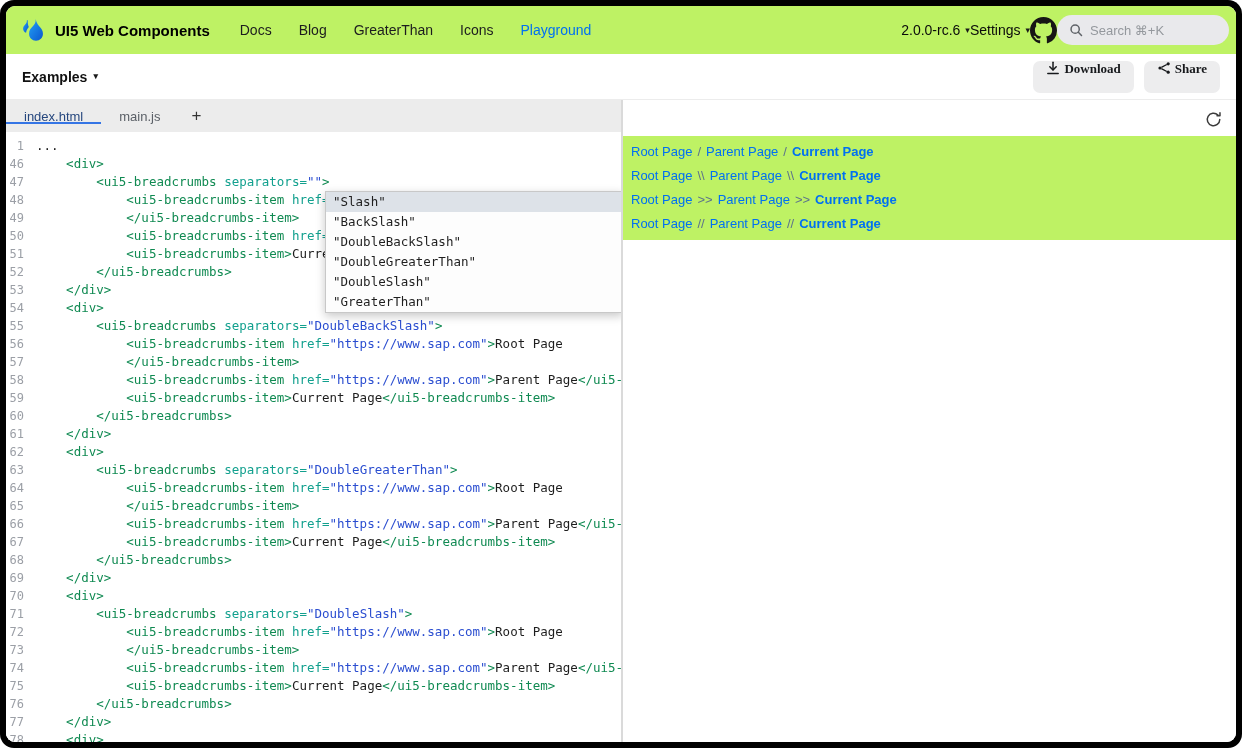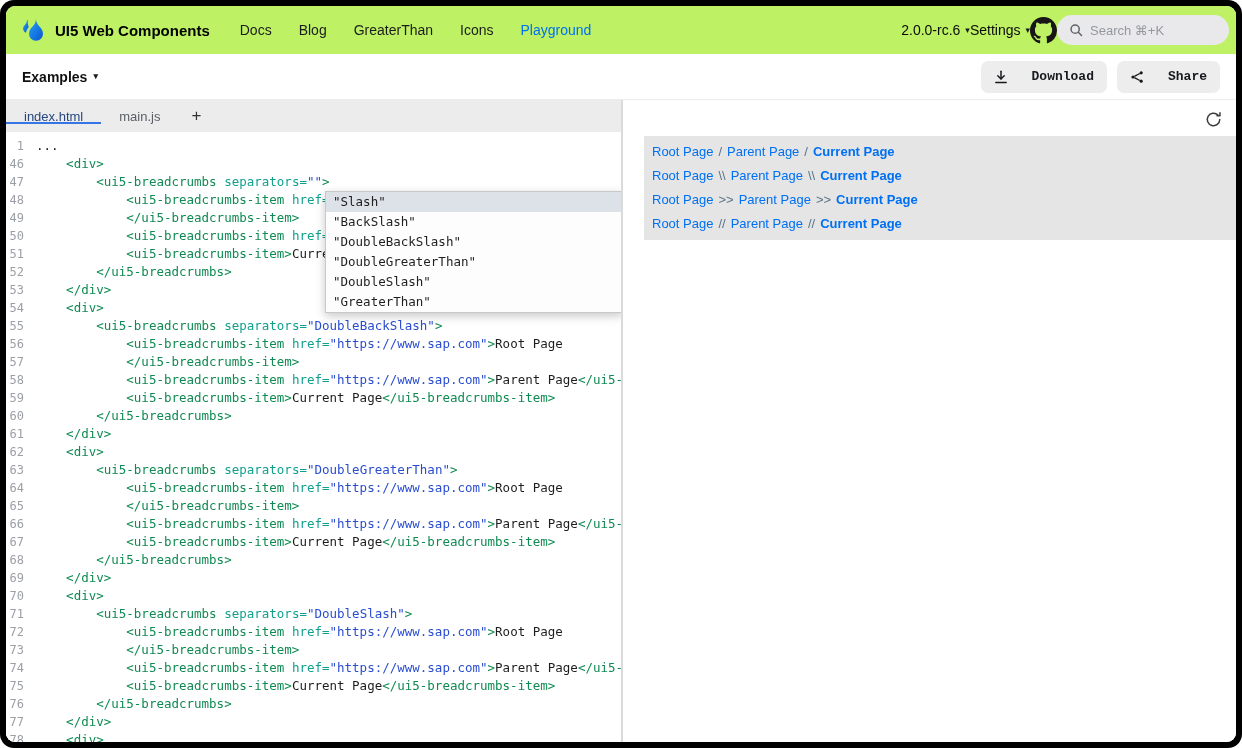--- a/index.html
+++ b/index.html
@@ -20,21 +20,21 @@
   .caret { font-size:9px; color:#1a1a1a; line-height:1; }
   .gh-link { display:flex; align-items:center; cursor:pointer; }
   .search-pill { display:flex; align-items:center; gap:7px; width:172px; height:30px; border-radius:16px; background:#e9e9ec; padding:0 12px; }
   .search-input { flex:1; min-width:0; border:none; outline:none; background:transparent; font-size:13px; font-family:inherit; color:#333; }
   .search-input::placeholder { color:#94989d; }
 
   
   .toolbar { height:46px; display:flex; align-items:center; padding:0 16px; border-bottom:1px solid #ececec; flex:none; background:#fff; }
   .examples { display:flex; align-items:center; gap:6px; font-size:14px; font-weight:600; color:#111; cursor:pointer; }
   .toolbar-right { margin-left:auto; display:flex; gap:10px; }
-  .tool-btn { display:flex; align-items:center; gap:24px; background:#ededee; border:none; border-radius:7px; padding:0 13px; height:32px; font-family:Liberation Mono, monospace; font-size:13px; font-weight:700; color:#17191c; cursor:pointer; }
+  .tool-btn { display:flex; gap:4px; background:#ededee; border:none; border-radius:7px; padding:0 13px; height:32px; font-family:Liberation Serif, serif; font-size:13px; font-weight:700; color:#17191c; cursor:pointer; }
 
   
   .main { flex:1; display:flex; min-height:0; }
   .editor-pane { width:617px; flex:none; display:flex; flex-direction:column; border-right:2px solid #dadada; min-height:0; background:#fff; }
   .tabbar { height:32px; background:#ececec; display:flex; flex:none; align-items:center; }
   .tab { display:flex; align-items:center; padding:0 18px; font-size:13px; color:#5b6067; cursor:pointer; }
   .tab.active { color:#26477e; box-shadow: inset 0 -2px 0 #3575e5; }
   .tab.plus { font-size:17px; color:#333; padding:0 13px; }
 
   
@@ -48,21 +48,21 @@
   .tk-str { color:#2a4dd0; }
 
   
   .suggest { position:absolute; left:319px; top:59px; width:298px; background:#fdfdfd; border:1px solid #c8c8c8; box-shadow:0 3px 9px rgba(0,0,0,.22); z-index:5; }
   .suggest-item { height:20px; line-height:20px; padding:0 7px; font-family:"DejaVu Sans Mono",monospace; font-size:12.5px; color:#1f1f1f; cursor:pointer; white-space:pre; }
   .suggest-item.selected { background:#dde2e8; }
 
   
   .preview-pane { flex:1; position:relative; background:#fff; min-width:0; }
   .refresh-btn { position:absolute; top:9px; right:12px; background:none; border:none; cursor:pointer; padding:2px; }
-  .preview-content { margin-top:36px; background:#e5e5e5; padding:4px 0;margin-left:21px; }
+  .preview-content { margin-top:36px; background:#bef264; padding:4px 0; }
   .bc-row { height:24px; line-height:24px; padding-left:8px; font-size:13px; white-space:nowrap; }
   .bc-link { color:#0070f2; text-decoration:none; cursor:pointer; }
   .bc-sep { color:#5b738b; margin:0 5px; }
   .bc-current { color:#0070f2; font-weight:700; cursor:pointer; }
 </style>
 </head>
 <body>
 
 <div class="frame">
   <div class="page">

